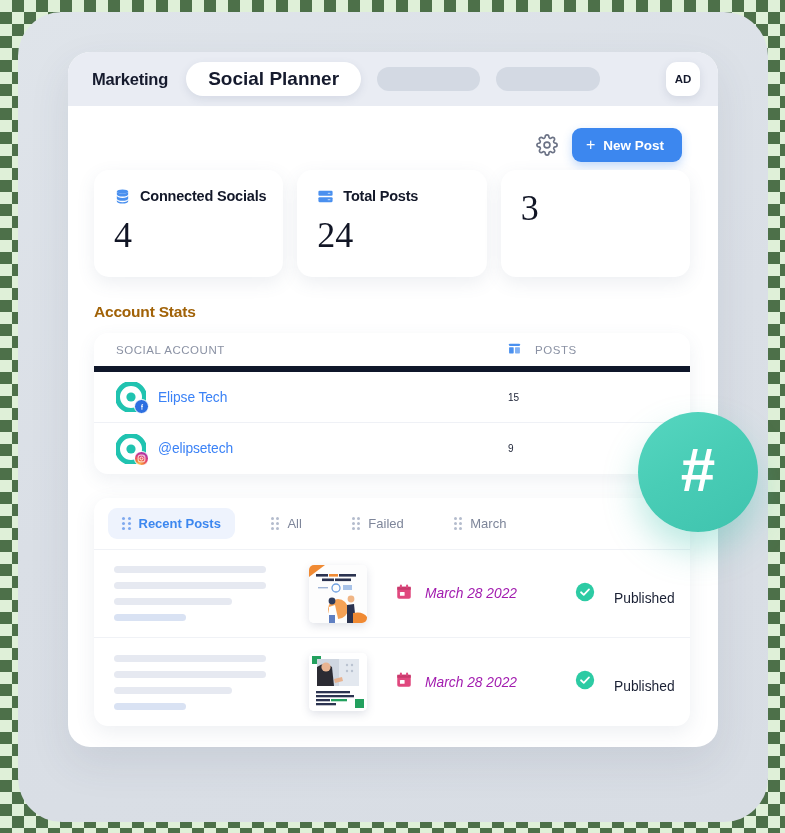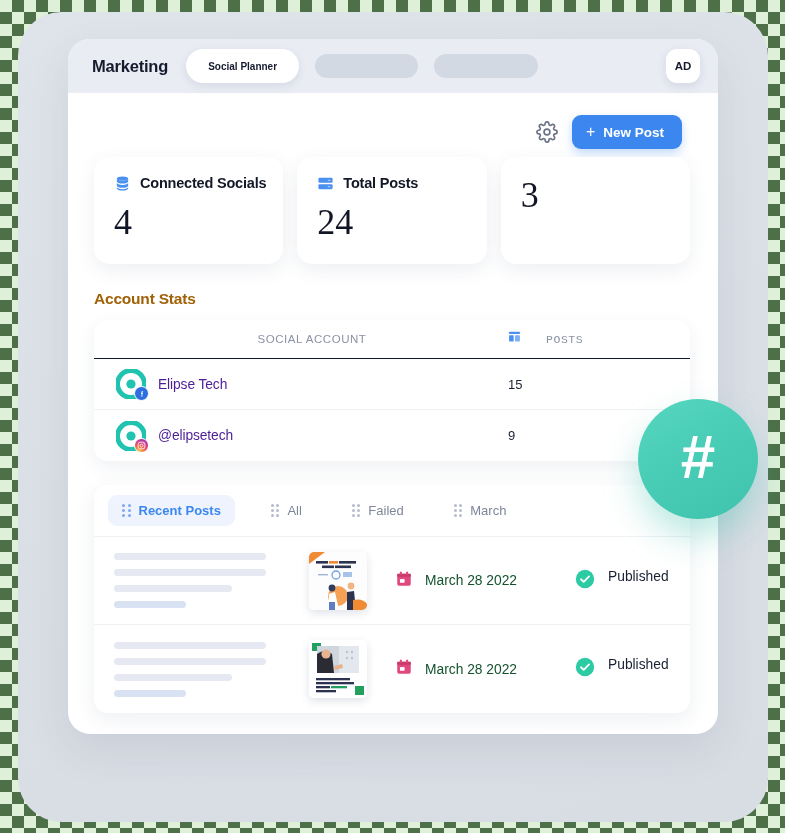--- a/index.html
+++ b/index.html
@@ -33,21 +33,21 @@
     width: 750px;
     height: 810px;
     background: linear-gradient(160deg, #dfe4ea 0%, #dadfe6 50%, #d8dde4 100%);
     border-radius: 44px;
   }
 
   
   .window {
     position: absolute;
     left: 68px;
-    top: 39px;
+    top: 52px;
     width: 650px;
     height: 695px;
     background: #ffffff;
     border-radius: 22px;
     box-shadow: 0 16px 40px rgba(60,72,100,0.10);
     overflow: visible;
   }
 
   
   .topbar {
@@ -67,21 +67,21 @@
     margin-right: 18px;
     white-space: nowrap;
   }
   .tabpill {
     background: #ffffff;
     border-radius: 19px;
     height: 34px;
     padding: 0 22px;
     display: flex;
     align-items: center;
-    font-size: 10px;
+    font-size: 19px;
     font-weight: 700;
     color: #151a2d;
     box-shadow: 0 3px 9px rgba(80,95,130,0.13);
     white-space: nowrap;
   }
   .ghost-pill {
     height: 24px;
     border-radius: 12px;
     background: #d3d9e3;
     margin-left: 16px;
@@ -180,43 +180,42 @@
     background: #ffffff;
     border-radius: 14px;
     box-shadow: 0 6px 18px rgba(80,95,130,0.09);
     overflow: hidden;
   }
   .thead {
     display: flex;
     align-items: center;
     height: 39px;
     padding: 0 22px;
-    border-bottom: 1px solid #0f172a;
-    text-align: center;
+    border-bottom: 6px solid #0f172a;
   }
   .th {
     font-size: 11.5px;
     letter-spacing: 0.55px;
     color: #8b92a4;
     font-weight: 400;
   }
   .col-acct { flex: 0 0 392px; }
-  .col-posts { display: flex; align-items: center; gap: 25px; font-family: Liberation Mono, monospace; }
+  .col-posts { display: flex; align-items: center; gap: 14px; }
 
   .trow {
     display: flex;
     align-items: center;
     height: 51px;
     padding: 0 22px;
     border-bottom: 1px solid #eff1f6;
   }
   .trow:last-child { border-bottom: none; }
   .acctcell { flex: 0 0 392px; display: flex; align-items: center; gap: 12px; }
-  .acctname { font-size: 13.8px; color: #4c1d95; font-weight: 400; letter-spacing: -0.1px; }
-  .postnum { font-size: 13px; color: #1a2034; }
+  .acctname { font-size: 13.8px; color: #3b82f6; font-weight: 400; letter-spacing: -0.1px; }
+  .postnum { font-size: 10px; color: #1a2034; }
 
   .avwrap { position: relative; width: 30px; height: 30px; }
   .badge {
     position: absolute;
     right: -3px;
     bottom: -2px;
     width: 15px;
     height: 15px;
     border-radius: 50%;
     border: 1.6px solid #ffffff;
@@ -285,23 +284,23 @@
     height: 58px;
     border-radius: 5px;
     overflow: hidden;
     box-shadow: 0 3px 9px rgba(70,85,120,0.17);
     background: #fff;
     margin-right: 28px;
   }
   .thumb svg { display: block; width: 58px; height: 58px; }
 
   .datecell { flex: 0 0 180px; display: flex; align-items: center; gap: 12px; }
-  .datetxt { font-size: 13.8px; color: #14532d; white-space: nowrap; }
-
-  .statuscell { display: flex; align-items: flex-start; gap: 13px; }
+  .datetxt { font-size: 13.8px; color: #a21caf; white-space: nowrap; font-style: italic; }
+
+  .statuscell { display: flex; align-items: flex-end; gap: 19px; }
   .statustxt { font-size: 13.8px; color: #1a2034; }
 
   
   .hashbubble {
     position: absolute;
     left: 570px;
     top: 360px;
     width: 120px;
     height: 120px;
     border-radius: 50%;

